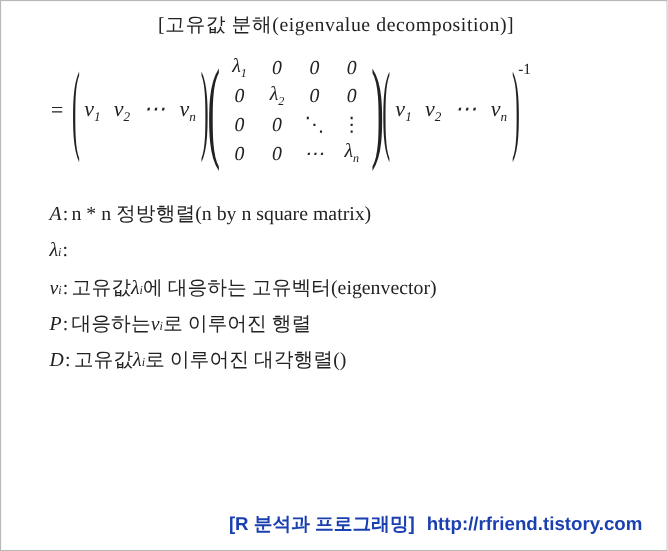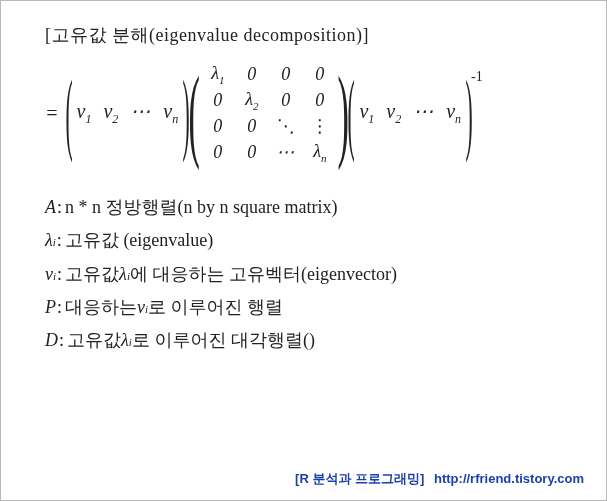--- a/index.html
+++ b/index.html
@@ -9,23 +9,24 @@
     font-family: "Times New Roman", serif;
     width: 607px;
     height: 501px;
     box-sizing: border-box;
   }
   .page {
     border: 1px solid #b8b8b8;
     box-sizing: border-box;
     width: 607px;
     height: 501px;
-    padding: 22px 40px 10px 44px;
+    padding: 9px 40px 10px 44px;
     position: relative;
     color: #222;
+    text-align: center;
   }
   .title {
     font-size: 18px;
     letter-spacing: 0.5px;
   }
   .eq1 {
     font-style: italic;
     font-size: 20px;
     margin-top: 28px;
   }
@@ -110,21 +111,21 @@
     margin: 0 3px 0 1px;
   }
   .em {
     font-style: italic;
   }
   .footer {
     position: absolute;
     bottom: 12px;
     right: 22px;
     font-family: Arial, sans-serif;
-    font-size: 13px;
+    font-size: 17px;
     font-weight: bold;
   }
   .footer .tag {
     color: #1a3fb0;
   }
   .footer .url {
     color: #1a3fb0;
     margin-left: 6px;
   }
   .dots {
@@ -199,21 +200,20 @@
   <div class="defs">
     <div class="row">
       <span class="sym">A</span>
         <span class="colon">:</span>
         <span>n * n 정방행렬(n by n square matrix)</span>
     </div>
     <div class="row">
       <span class="sym">λ</span>
         <span class="sub">i</span>
         <span class="colon">:</span>
-        <span>고유값 (eigenvalue)</span>
     </div>
     <div class="row">
       <span class="sym">v</span>
         <span class="sub">i</span>
         <span class="colon">:</span>
         <span>고유값 </span>
         <span class="sym">λ</span>
         <span class="sub">i</span>
         <span>에 대응하는 고유벡터(eigenvector)</span>
     </div>

